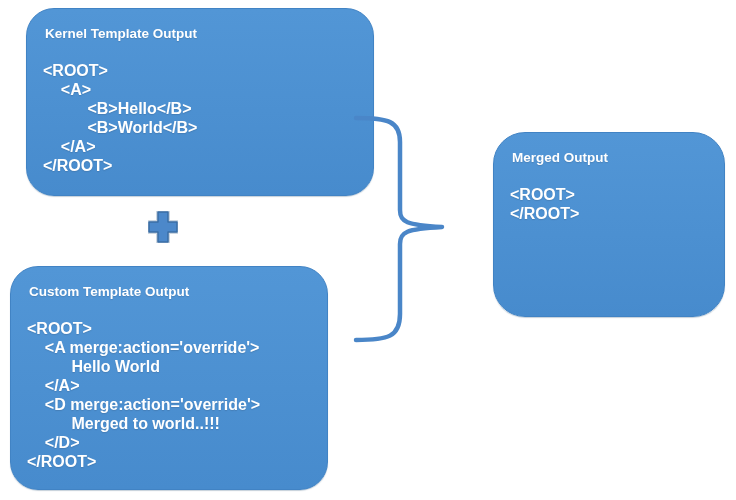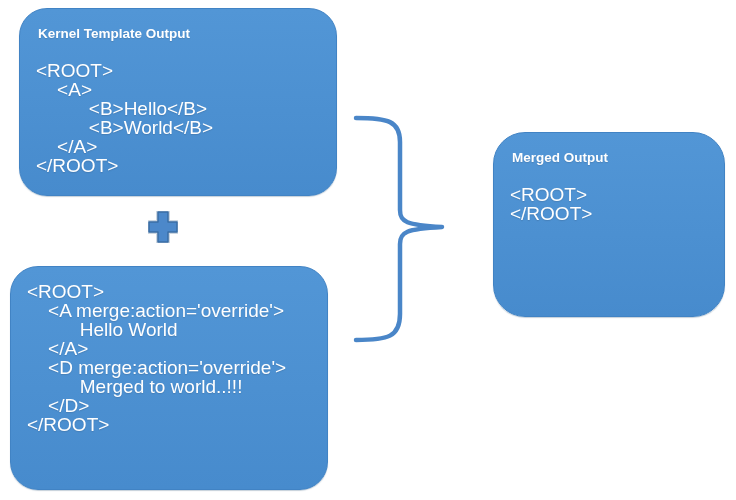--- a/index.html
+++ b/index.html
@@ -18,33 +18,33 @@
   .box {
     position: absolute;
     background: linear-gradient(180deg, #5296d6 0%, #4c90d1 55%, #478bcd 100%);
     border: 1.5px solid #4183c4;
     border-radius: 28px;
     box-sizing: border-box;
     padding: 15px 16px;
     color: #ffffff;
     box-shadow: 0 1px 1px rgba(90,120,150,0.35);
   }
-  .box-kernel  { left: 19px;  top: 8px;   width: 318px; height: 188px; }
+  .box-kernel  { left: 26px;  top: 8px;   width: 348px; height: 188px; }
   .box-custom  { left: 10px;  top: 266px; width: 318px; height: 224px; }
   .box-merged  { left: 493px; top: 132px; width: 232px; height: 185px; border-radius: 32px; }
   .box-title {
     font-size: 13.5px;
     font-weight: 700;
     line-height: 19px;
     margin: 0 0 18px 2px;
     text-shadow: 0 1px 1px rgba(50,80,110,0.25);
   }
   .code {
-    font-size: 19px;
-    font-weight: 400;
+    font-size: 16px;
+    font-weight: 700;
   }
   .code-line {
     line-height: 19px;
     white-space: pre;
     text-shadow: 0 1px 1px rgba(50,80,110,0.25);
   }
   .plus-wrap {
     position: absolute;
     left: 148px;
     top: 211px;
@@ -78,20 +78,21 @@
   </div>
 
   <div class="plus-wrap">
     <svg width="30" height="32" viewBox="0 0 30 32">
       <polygon points="10,1 20,1 20,11 29,11 29,21 20,21 20,31 10,31 10,21 1,21 1,11 10,11" fill="none" stroke="#ccd6e0" stroke-width="4" stroke-linejoin="round"></polygon>
       <polygon points="10,1 20,1 20,11 29,11 29,21 20,21 20,31 10,31 10,21 1,21 1,11 10,11" fill="#4c88ca" stroke="#3a6ea5" stroke-width="1.5" stroke-linejoin="round"></polygon>
     </svg>
   </div>
 
   <div class="box box-custom">
+    <div class="box-title">Custom Template Output</div>
     <div class="code">
       <div class="code-line">&lt;ROOT&gt;</div>
       <div class="code-line">    &lt;A merge:action='override'&gt;</div>
       <div class="code-line">          Hello World</div>
       <div class="code-line">    &lt;/A&gt;</div>
       <div class="code-line">    &lt;D merge:action='override'&gt;</div>
       <div class="code-line">          Merged to world..!!!</div>
       <div class="code-line">    &lt;/D&gt;</div>
       <div class="code-line">&lt;/ROOT&gt;</div>
     </div>

